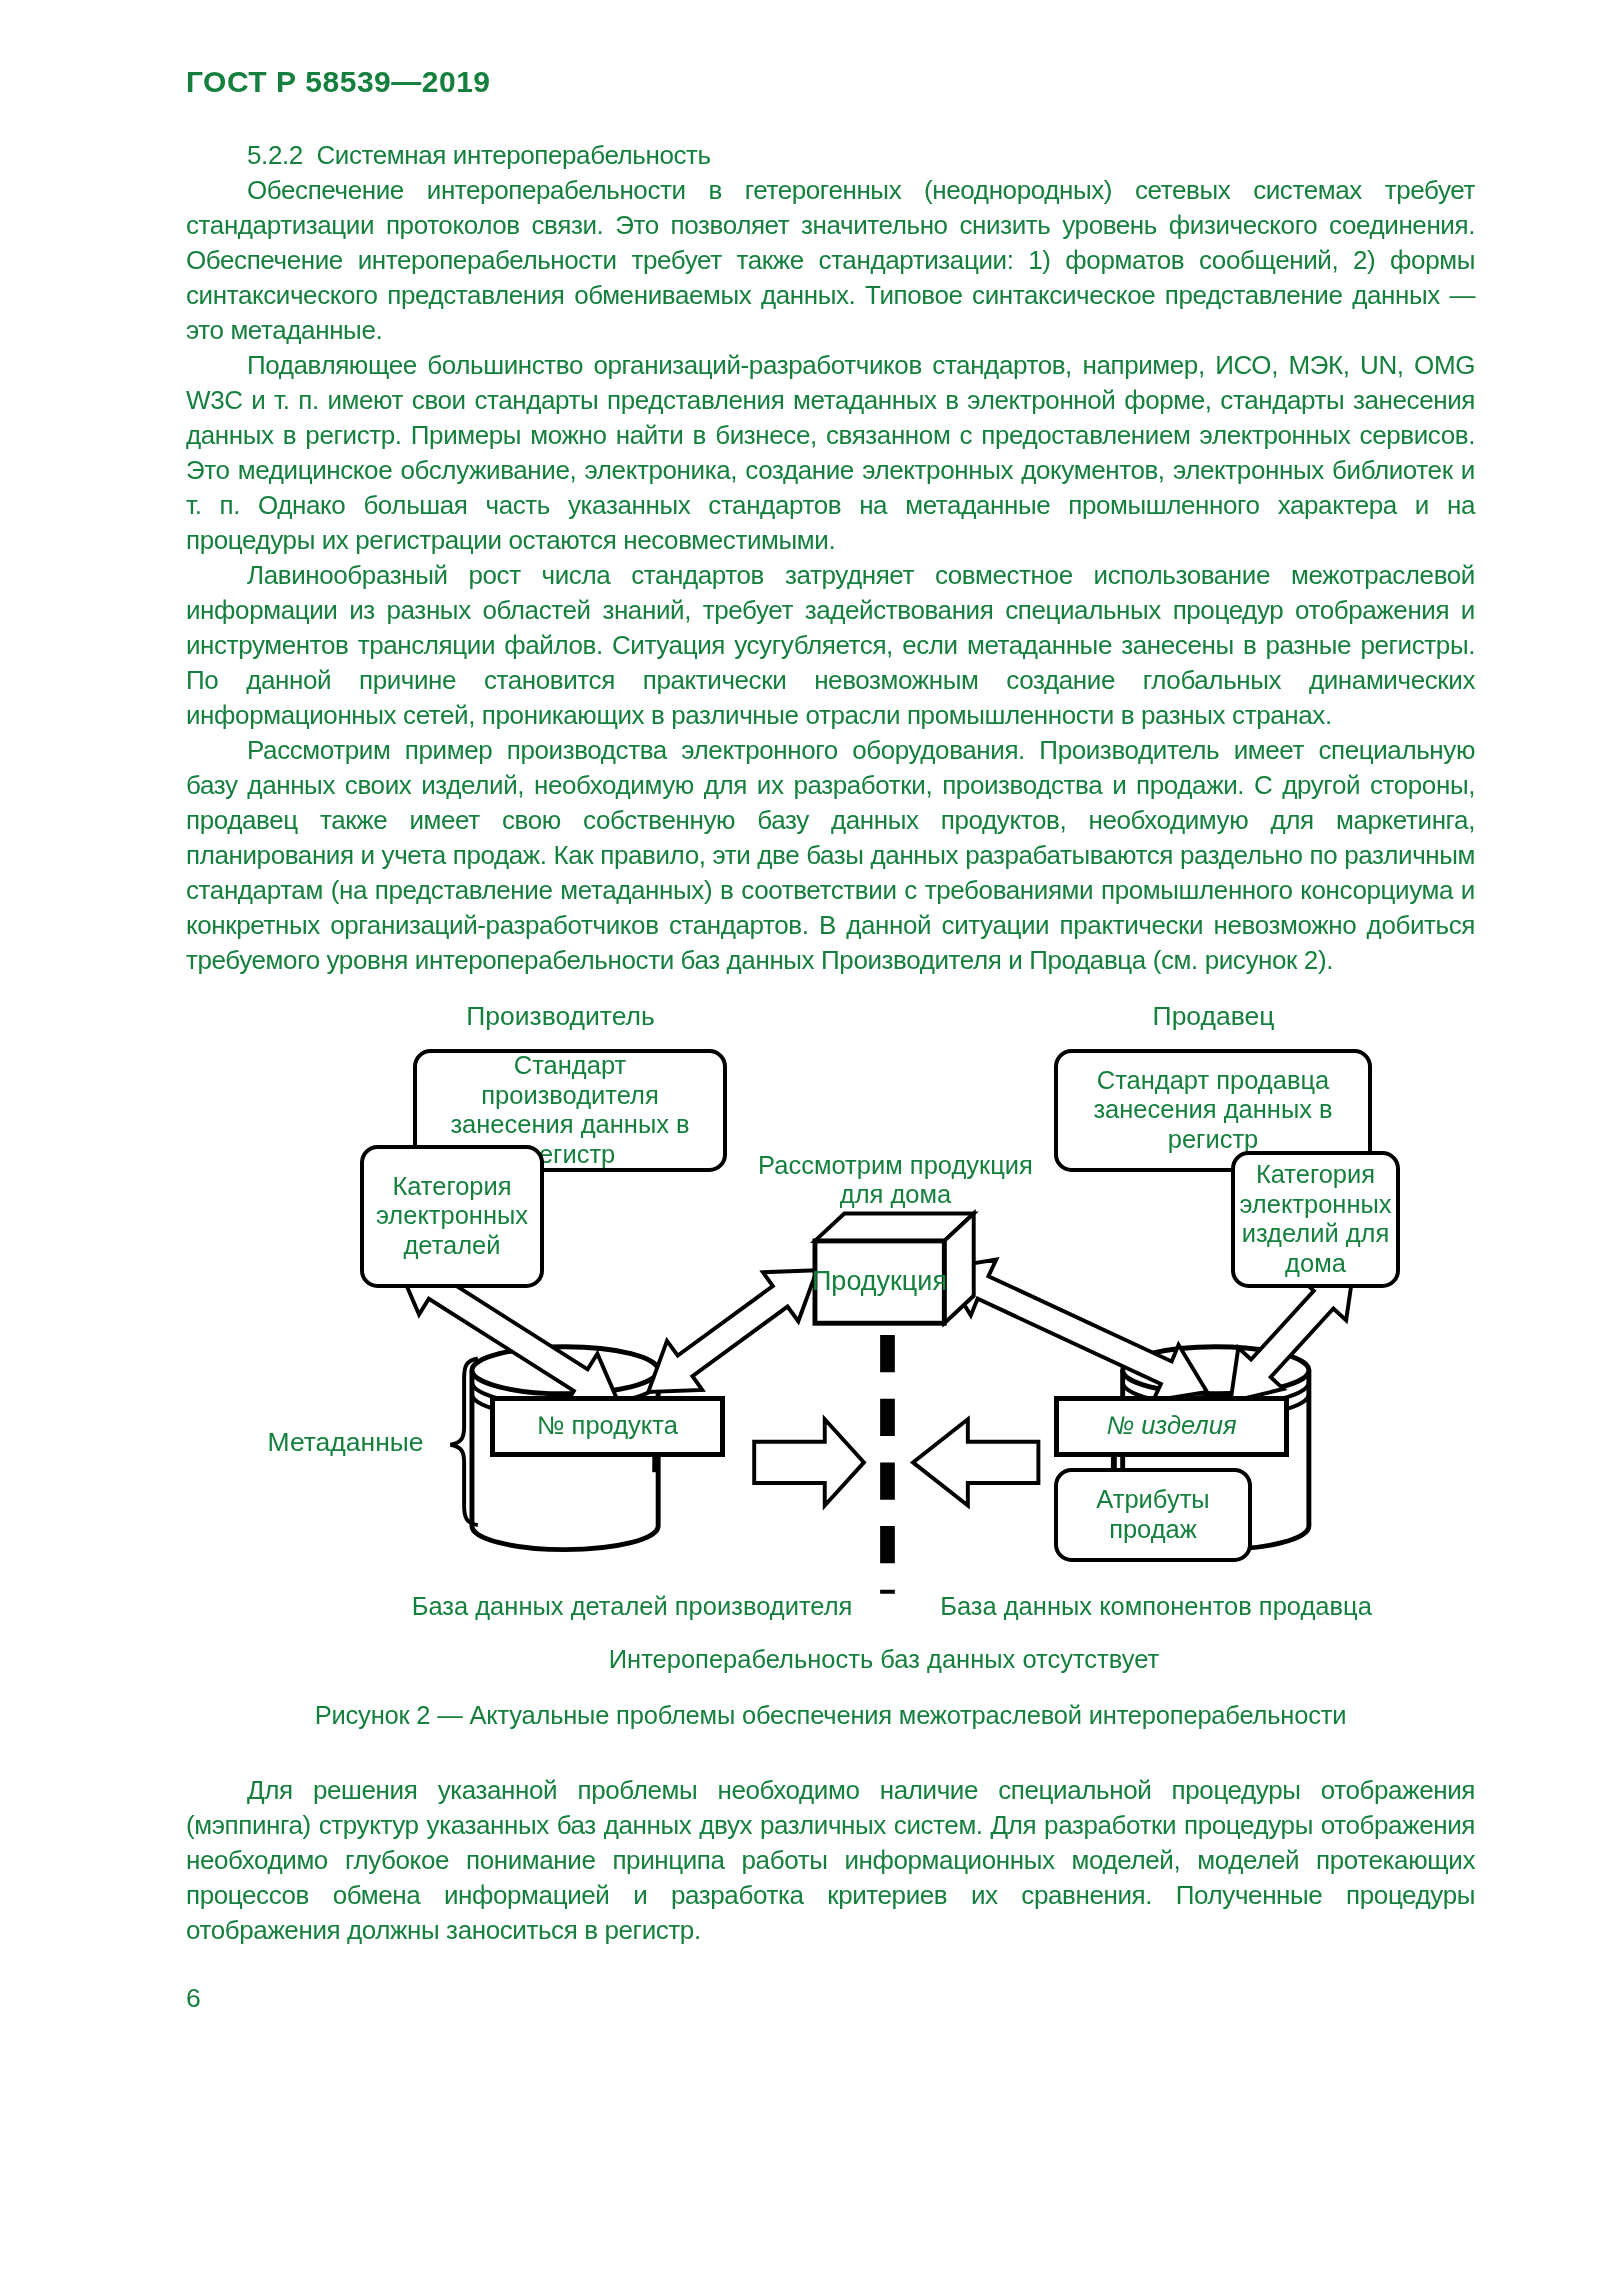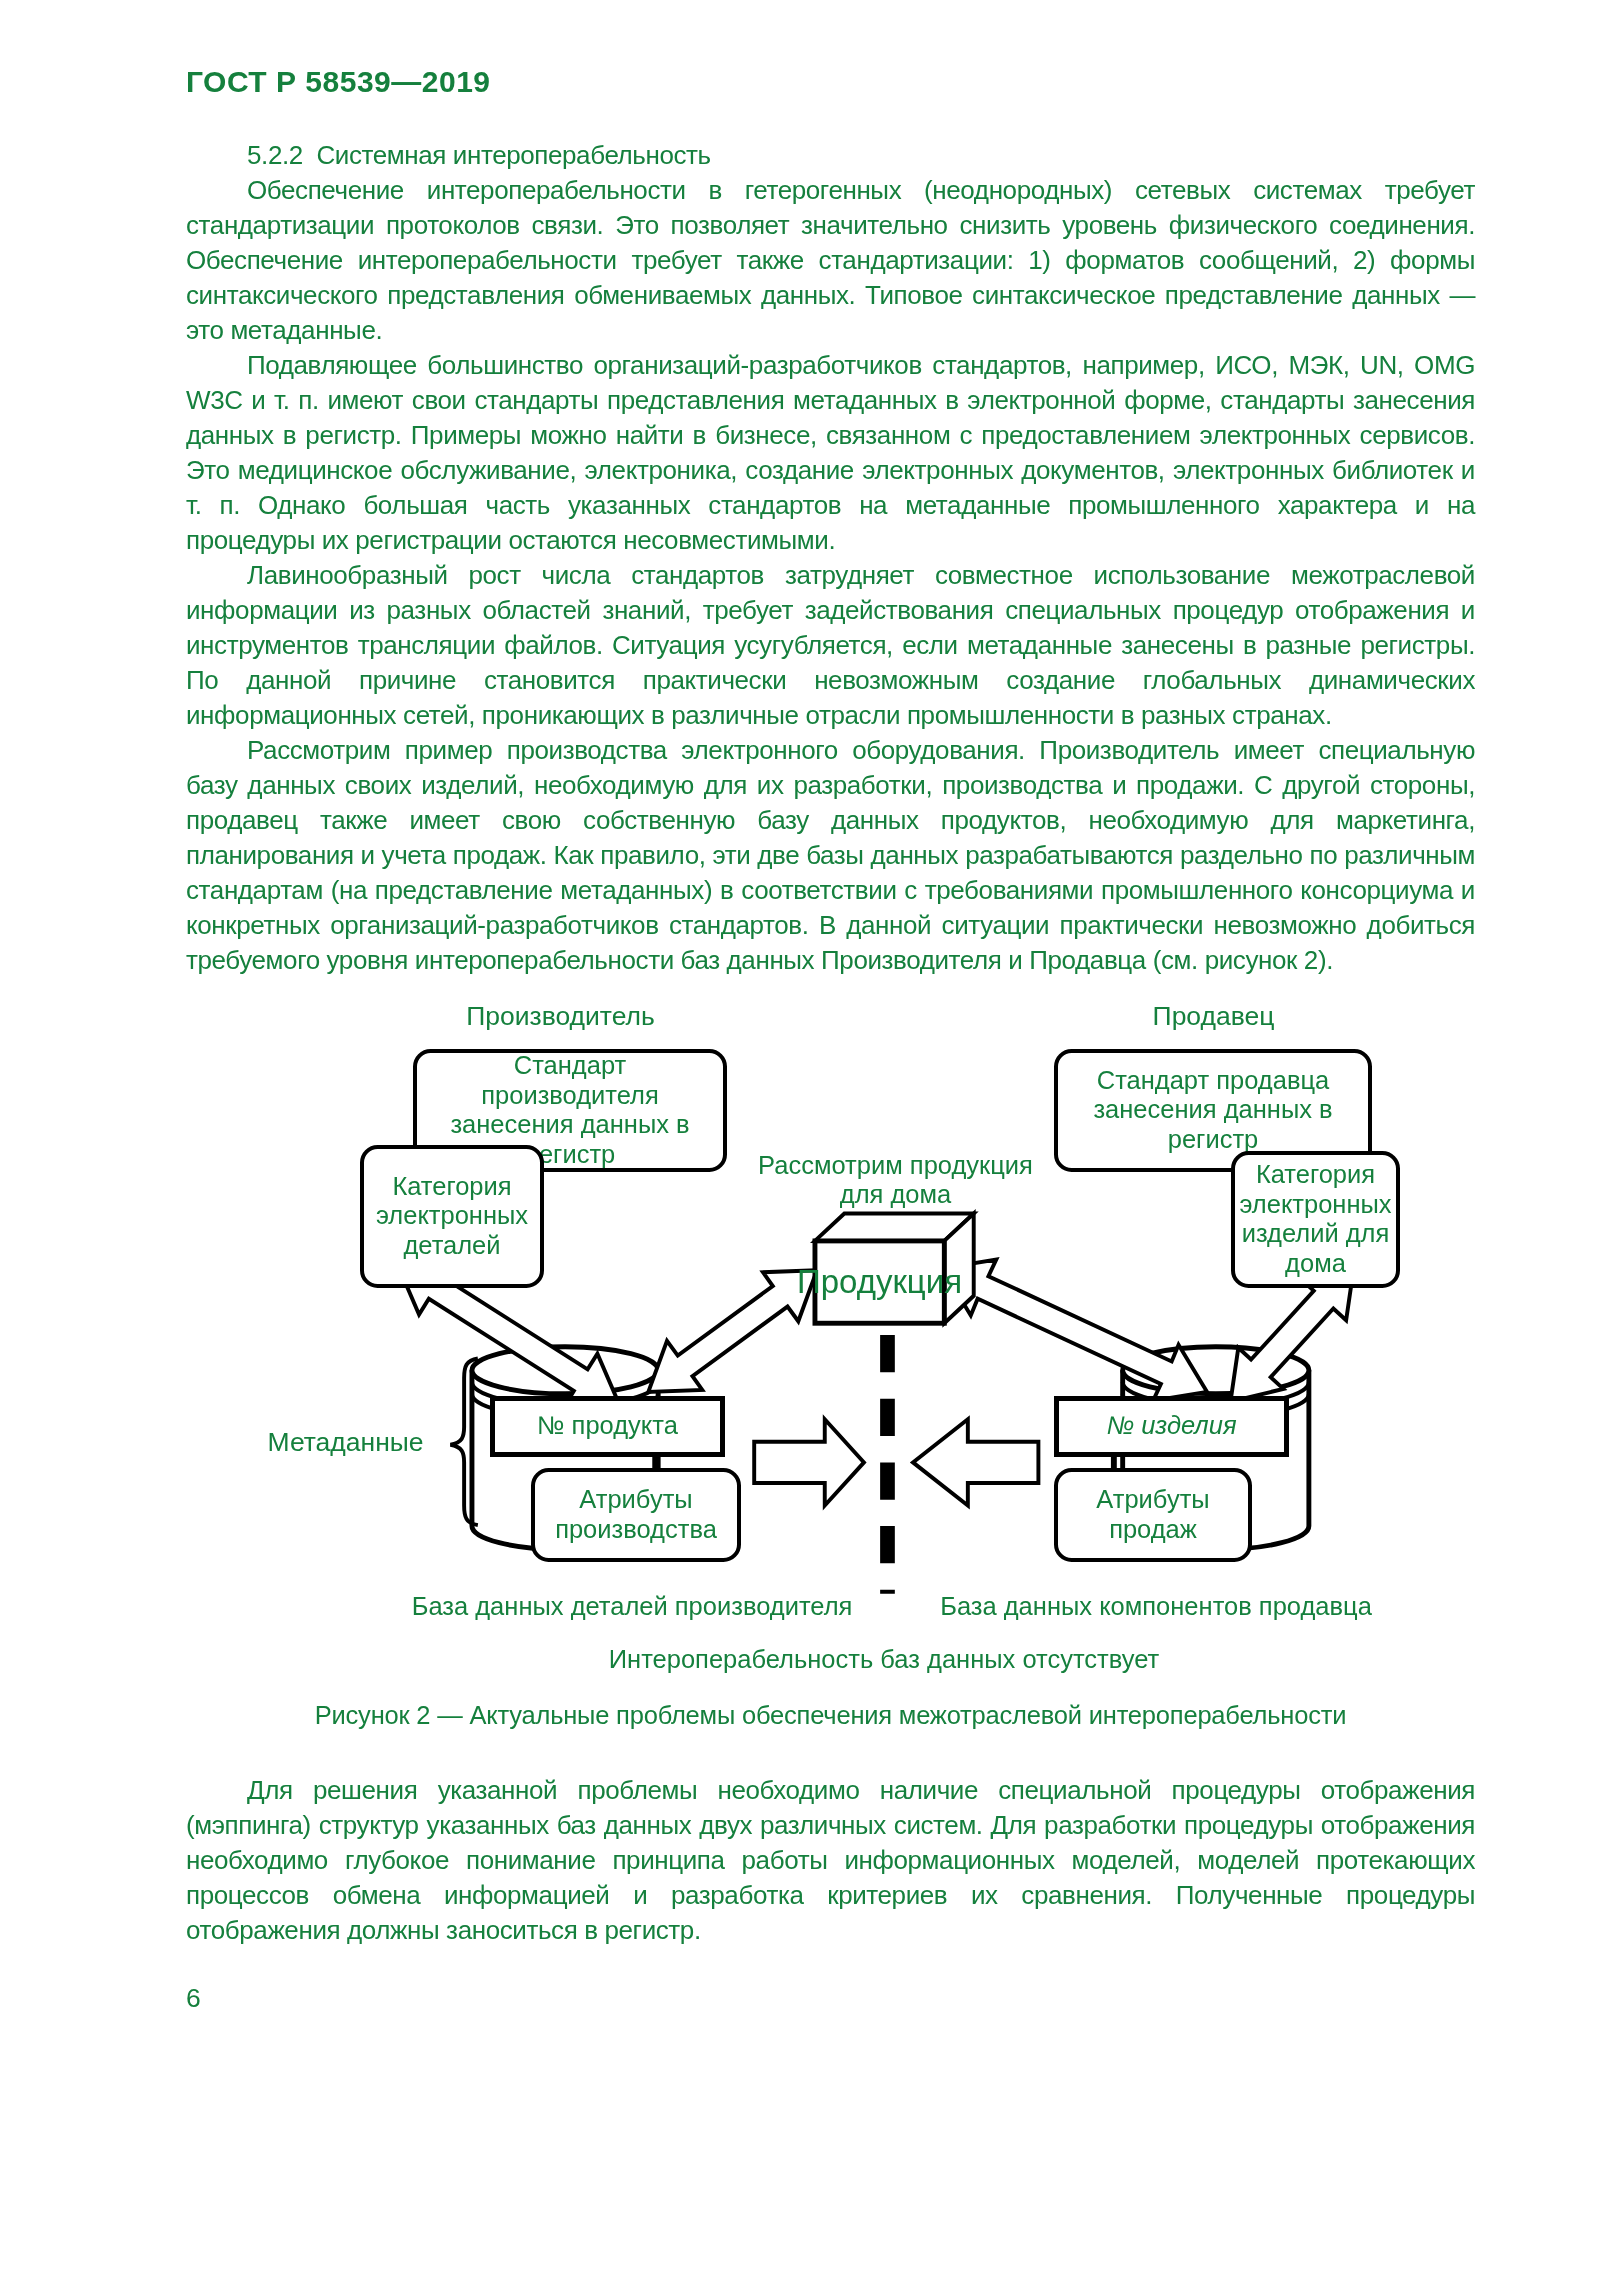--- a/index.html
+++ b/index.html
@@ -129,28 +129,27 @@
     <div class="dlabel" style="left:208px;top:9.8px;width:255px;">Производитель</div>
     <div class="dlabel" style="left:861px;top:9.8px;width:255px;">Продавец</div>
 
     <div class="dbox rounded" style="left:188px;top:57px;width:314px;height:123px;">Стандарт производителя занесения данных в регистр</div>
     <div class="dbox rounded" style="left:829px;top:57px;width:318px;height:123px;">Стандарт продавца занесения данных в регистр</div>
 
     <div class="dbox rounded" style="left:135px;top:153px;width:184px;height:143px;">Категория электронных деталей</div>
     <div class="dbox rounded" style="left:1006px;top:159px;width:169px;height:137px;">Категория электронных изделий для дома</div>
 
     <div class="dlabel" style="left:509px;top:159px;width:323px;font-size:25.5px;">Рассмотрим продукция для дома</div>
-    <div class="naked" style="left:590px;top:249px;width:129px;height:82px;font-size:33px;">Продукция</div>
+    <div class="naked" style="left:590px;top:249px;width:129px;height:82px;font-size:27px;">Продукция</div>
 
     <div class="meta-label" style="left:19.6px;top:435px;width:202px;">Метаданные</div>
 
     <div class="dbox idbox" style="left:265px;top:404px;width:235px;height:61px;">№ продукта</div>
     <div class="dbox idbox italic" style="left:829px;top:404px;width:235px;height:61px;">№ изделия</div>
 
-    <div class="dbox rounded" style="left:306px;top:476px;width:210px;height:94px;">Атрибуты производства</div>
     <div class="dbox rounded" style="left:829px;top:476px;width:198px;height:94px;">Атрибуты продаж</div>
 
     <div class="dcap" style="left:157px;top:600px;width:500px;">База данных деталей производителя</div>
     <div class="dcap" style="left:686px;top:600px;width:490px;">База данных компонентов продавца</div>
     <div class="dcap" style="left:365px;top:653px;width:588px;">Интероперабельность баз данных отсутствует</div>
   </div>
 
   <div class="figcap">Рисунок 2 — Актуальные проблемы обеспечения межотраслевой интероперабельности</div>
 
   <div class="bodytext closing">

